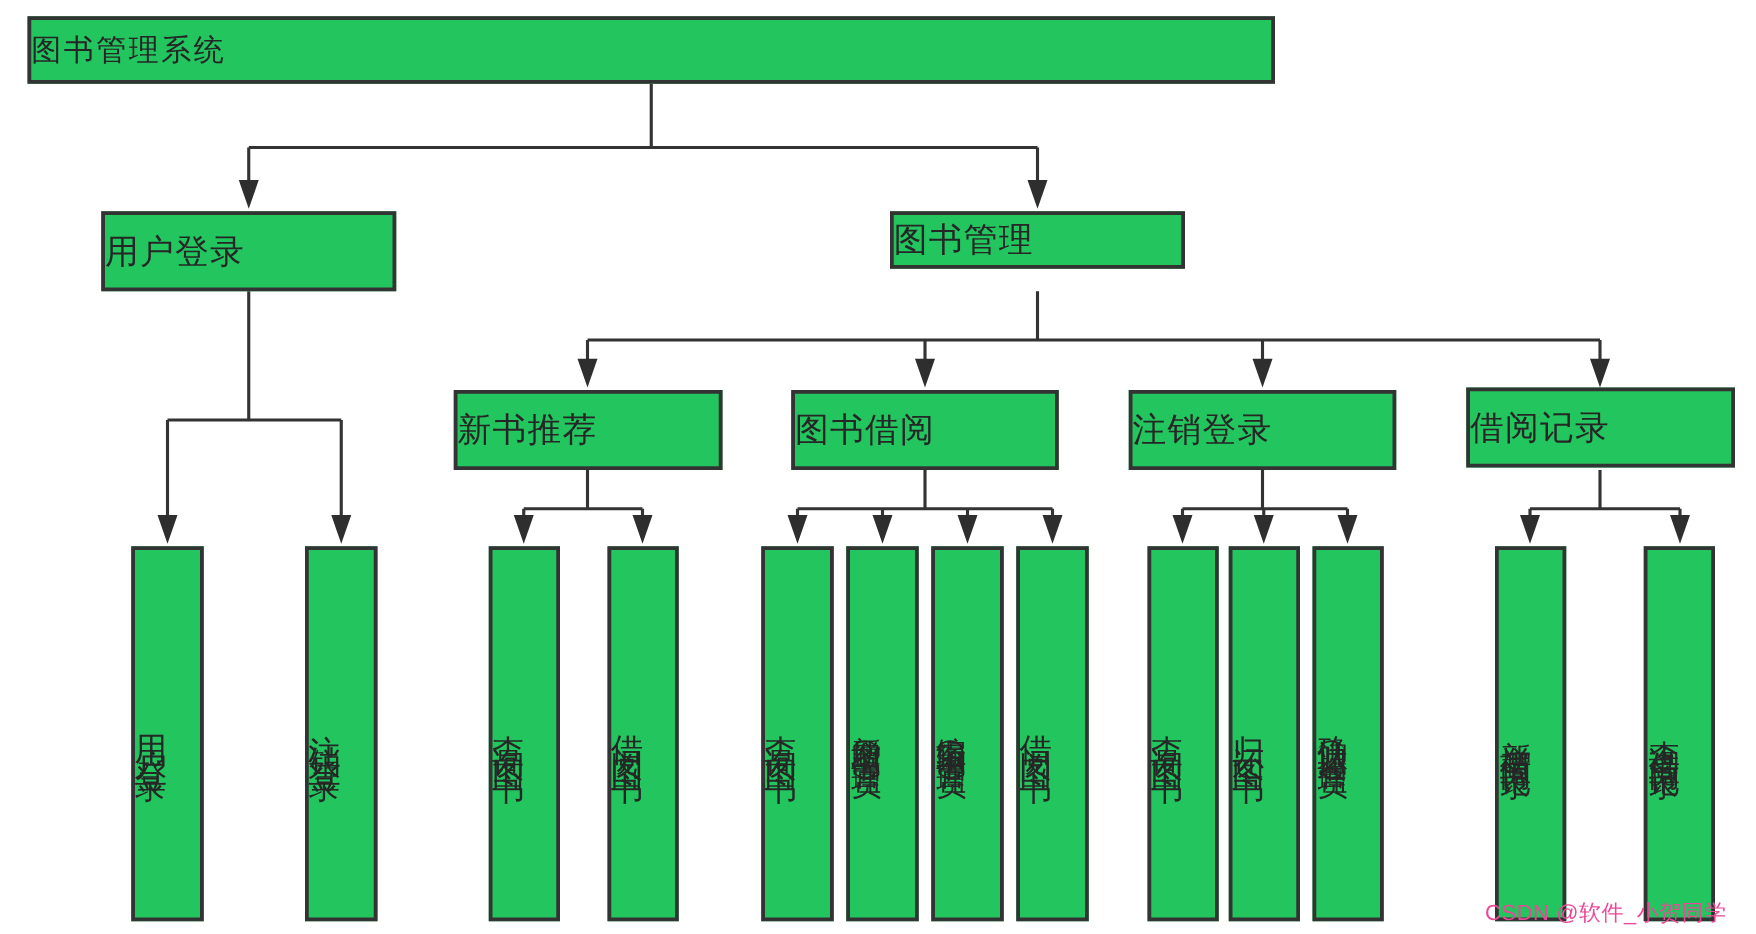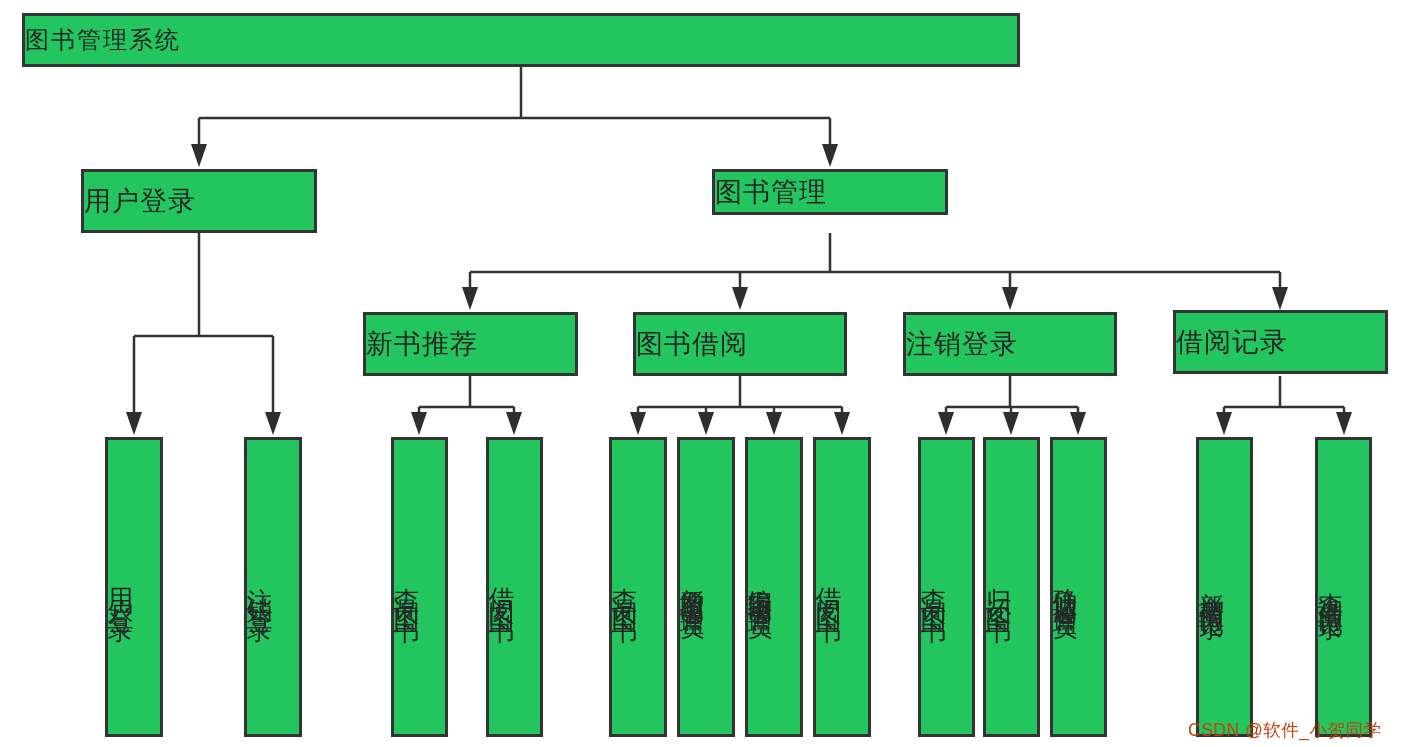--- a/index.html
+++ b/index.html
@@ -31,21 +31,21 @@
     letter-spacing:10px;
     line-height:1;
     color:#262626;
   }
   .space-med{font-size:25px;letter-spacing:5px;}
   .space-tight{font-size:24px;letter-spacing:4px;}
   .watermark{
     position:absolute;
     left:1188px;top:718px;
     font-size:17.5px;
-    color:#c2410c;
+    color:#ec4899;
     letter-spacing:0.5px;
     white-space:nowrap;
     z-index:3;
   }
 </style>
 </head>
 <body>
 
 <div class="canvas">
 

